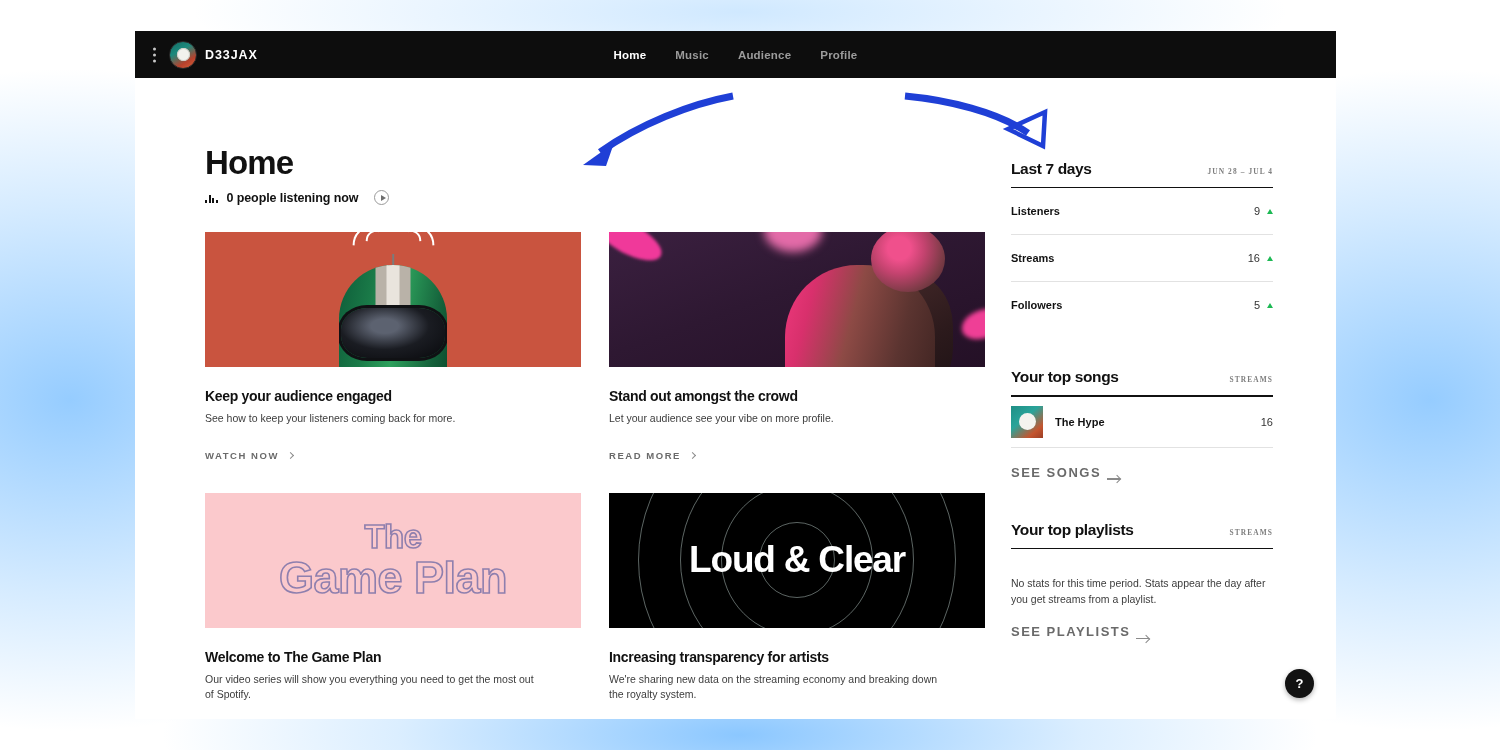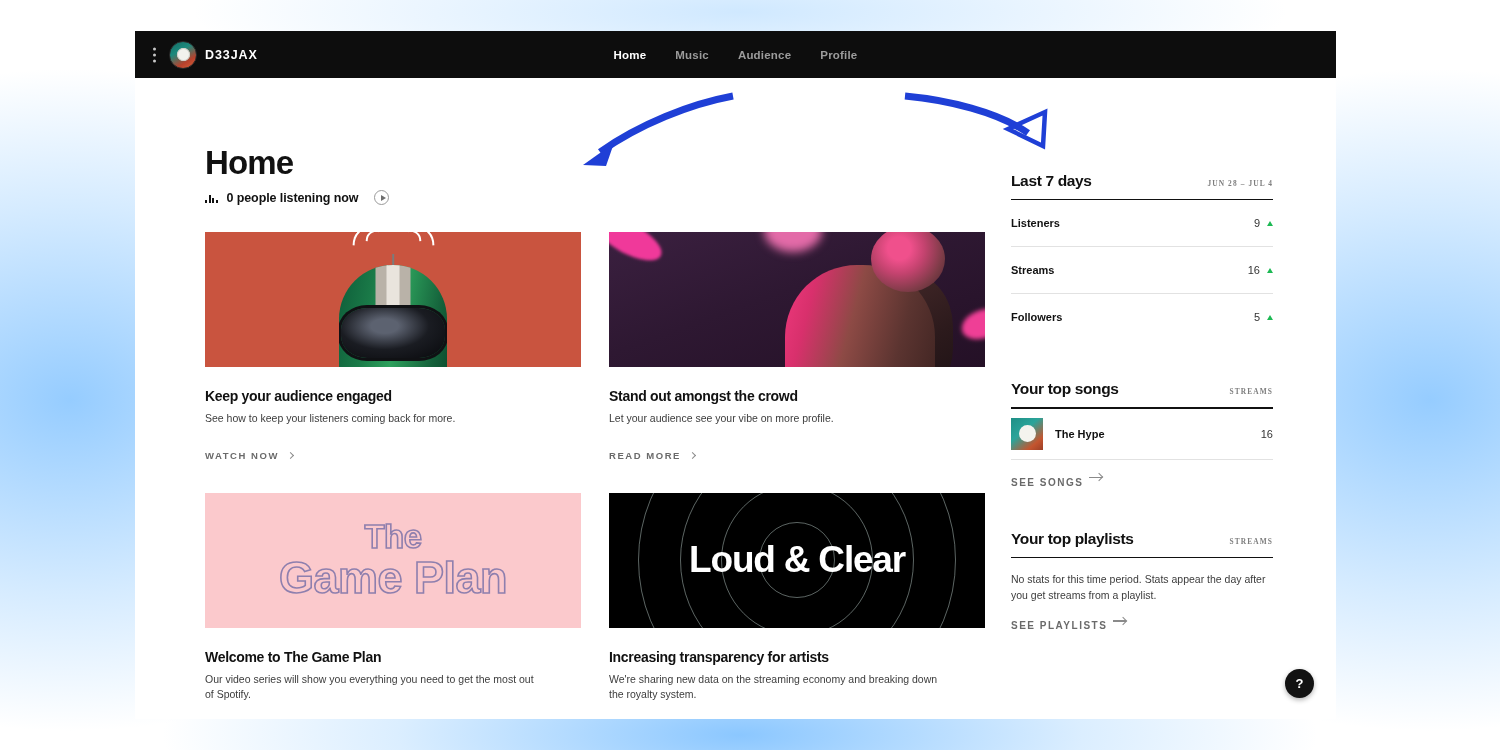--- a/index.html
+++ b/index.html
@@ -309,21 +309,21 @@
     color: #ffffff;
     font-size: 37px;
     font-weight: bold;
     letter-spacing: -1.2px;
     z-index: 2;
   }
 
   
   #right {
     position: absolute;
-    left: 876px; top: 94px;
+    left: 876px; top: 82px;
     width: 262px;
   }
   .side-head {
     display: flex;
     align-items: baseline;
     justify-content: space-between;
   }
   .side-title {
     font-size: 15.5px;
     font-weight: bold;
@@ -392,27 +392,27 @@
     font-size: 11px;
     font-weight: bold;
     color: #111111;
     flex: 1;
   }
   .song-streams {
     font-size: 11px;
     color: #333333;
   }
   .side-link {
-    font-size: 10px;
+    font-size: 13px;
     font-weight: bold;
     letter-spacing: 1.5px;
     color: #6a6a6a;
     margin-top: 17px;
     display: inline-flex;
-    align-items: flex-start;
+    align-items: flex-end;
     gap: 6px;
     cursor: pointer;
   }
   .arrow-right {
     position: relative;
     width: 13px; height: 1.2px;
     background: #8a8a8a;
     display: inline-block;
   }
   .arrow-right::after {
@@ -420,21 +420,21 @@
     position: absolute; right: 0; top: -2.4px;
     width: 5px; height: 5px;
     border-right: 1.2px solid #8a8a8a;
     border-top: 1.2px solid #8a8a8a;
     transform: rotate(45deg);
   }
   .empty-note {
     font-size: 10.5px;
     color: #3c3c3c;
     line-height: 1.5;
-    margin-top: 14px;
+    margin-top: 27px;
   }
 
   
   #help-fab {
     position: absolute;
     right: 22px; bottom: 21px;
     width: 29px; height: 29px;
     border-radius: 50%;
     background: #121212;
     color: #ffffff;

